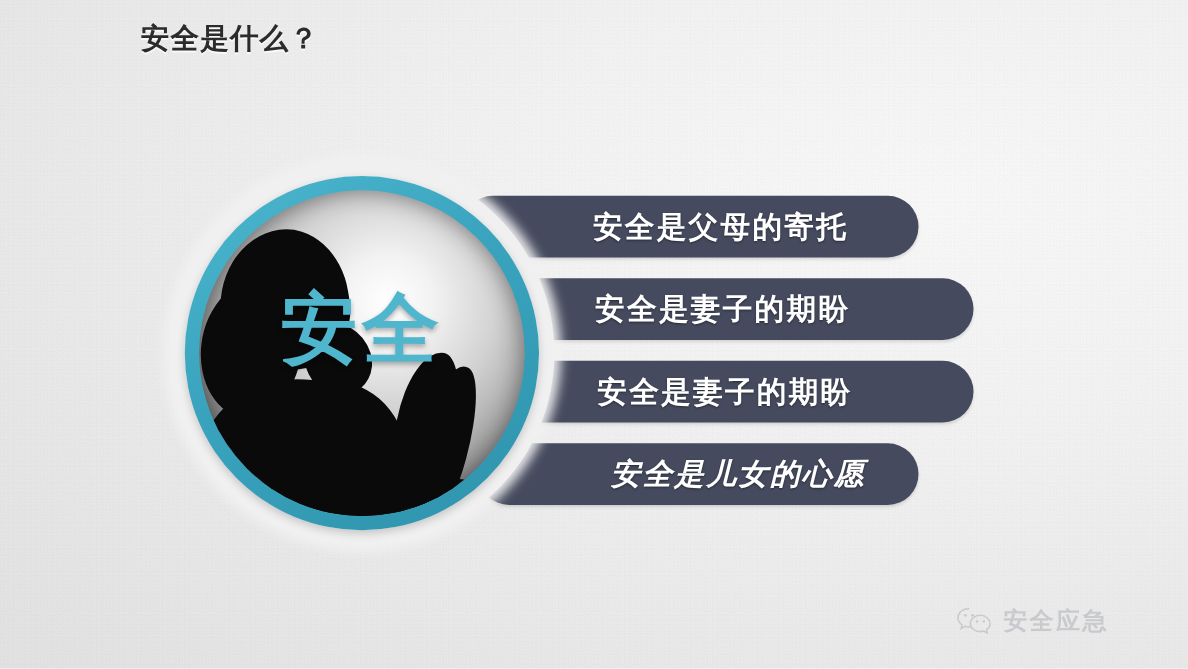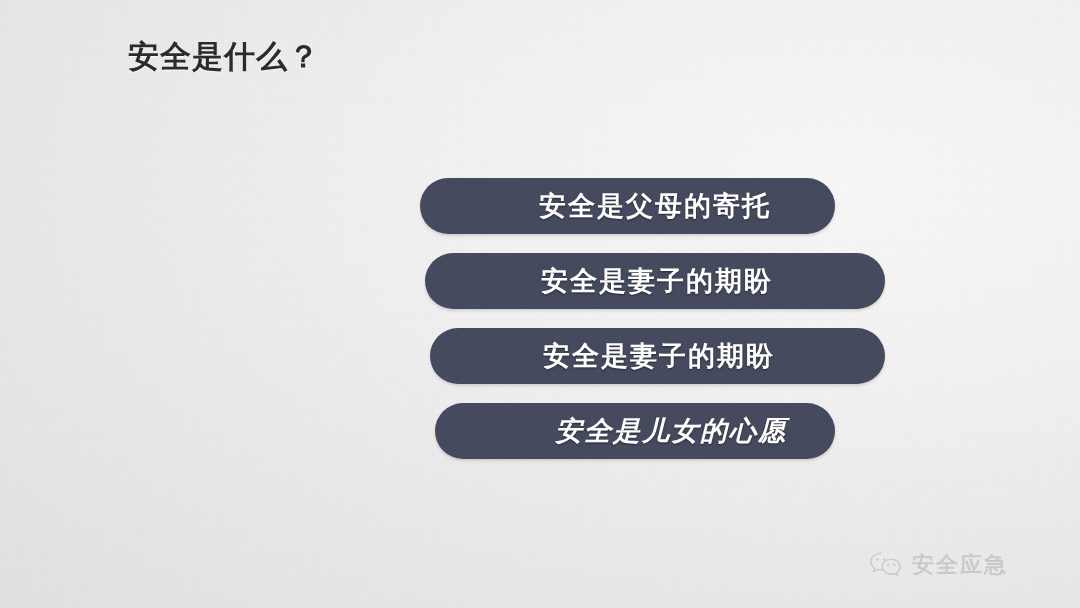--- a/index.html
+++ b/index.html
@@ -32,22 +32,22 @@
       repeating-linear-gradient(118deg, rgba(0,0,0,.026) 0 1px, rgba(255,255,255,.030) 1px 2px),
       repeating-linear-gradient(72deg, rgba(0,0,0,.018) 0 1px, rgba(255,255,255,.022) 1px 3px);
     background-size: 3px 3px, 4px 4px, 5px 5px;
     mix-blend-mode: multiply;
   }
 
   
   #title {
     position: absolute;
     left: 128px;
-    top: 36px;
-    font-size: 31px;
+    top: 18px;
+    font-size: 26px;
     font-weight: bold;
     color: #2b2b2b;
     letter-spacing: 1px;
     white-space: nowrap;
     text-shadow: 0 1px 0 rgba(255,255,255,.7);
   }
 
   
   .bar {
     position: absolute;
@@ -220,20 +220,36 @@
   <div class="bar" id="bar1">
     <span class="bar-label">安全是妻子的期盼</span>
   </div>
   <div class="bar" id="bar2">
     <span class="bar-label">安全是妻子的期盼</span>
   </div>
   <div class="bar" id="bar3">
     <span class="bar-label">安全是儿女的心愿</span>
   </div>
 
+  <div id="circle-wrap">
+    <div id="circle-halo"></div>
+    <div id="circle-ring">
+      <div id="circle-inner">
+        <div class="sil" id="sil-hair"></div>
+        <div class="sil" id="sil-head"></div>
+        <div class="sil" id="sil-jaw"></div>
+        <div class="sil" id="sil-hand-a"></div>
+        <div class="sil" id="sil-hand-b"></div>
+        <div class="sil" id="sil-torso"></div>
+        <div class="sil" id="sil-arm"></div>
+        <div class="sil" id="sil-body"></div>
+      </div>
+    </div>
+    <div id="circle-text">安全</div>
+  </div>
 
   <div id="watermark">
     <span>
       <svg id="wechat-icon" width="34" height="28" viewBox="0 0 34 28" aria-hidden="true">
         <g fill="none" stroke="#8d9099" stroke-width="1.4">
           <path d="M12.2 2.2C6.4 2.2 1.8 6.0 1.8 10.6c0 2.6 1.5 4.9 3.8 6.4L4.8 20.3l3.6-1.9c1.2.35 2.5.55 3.8.55.35 0 .7-.02 1.04-.05"></path>
           <path d="M22.2 8.4c-5.0 0-9.1 3.3-9.1 7.4 0 4.1 4.1 7.4 9.1 7.4 1.1 0 2.2-.16 3.2-.47l3.1 1.65-.7-2.85c1.95-1.35 3.2-3.35 3.2-5.73 0-4.1-4.05-7.4-8.8-7.4z"></path>
         </g>
         <circle cx="8.6" cy="8.4" r="1.25" fill="#8d9099"></circle>
         <circle cx="15.2" cy="8.4" r="1.25" fill="#8d9099"></circle>

